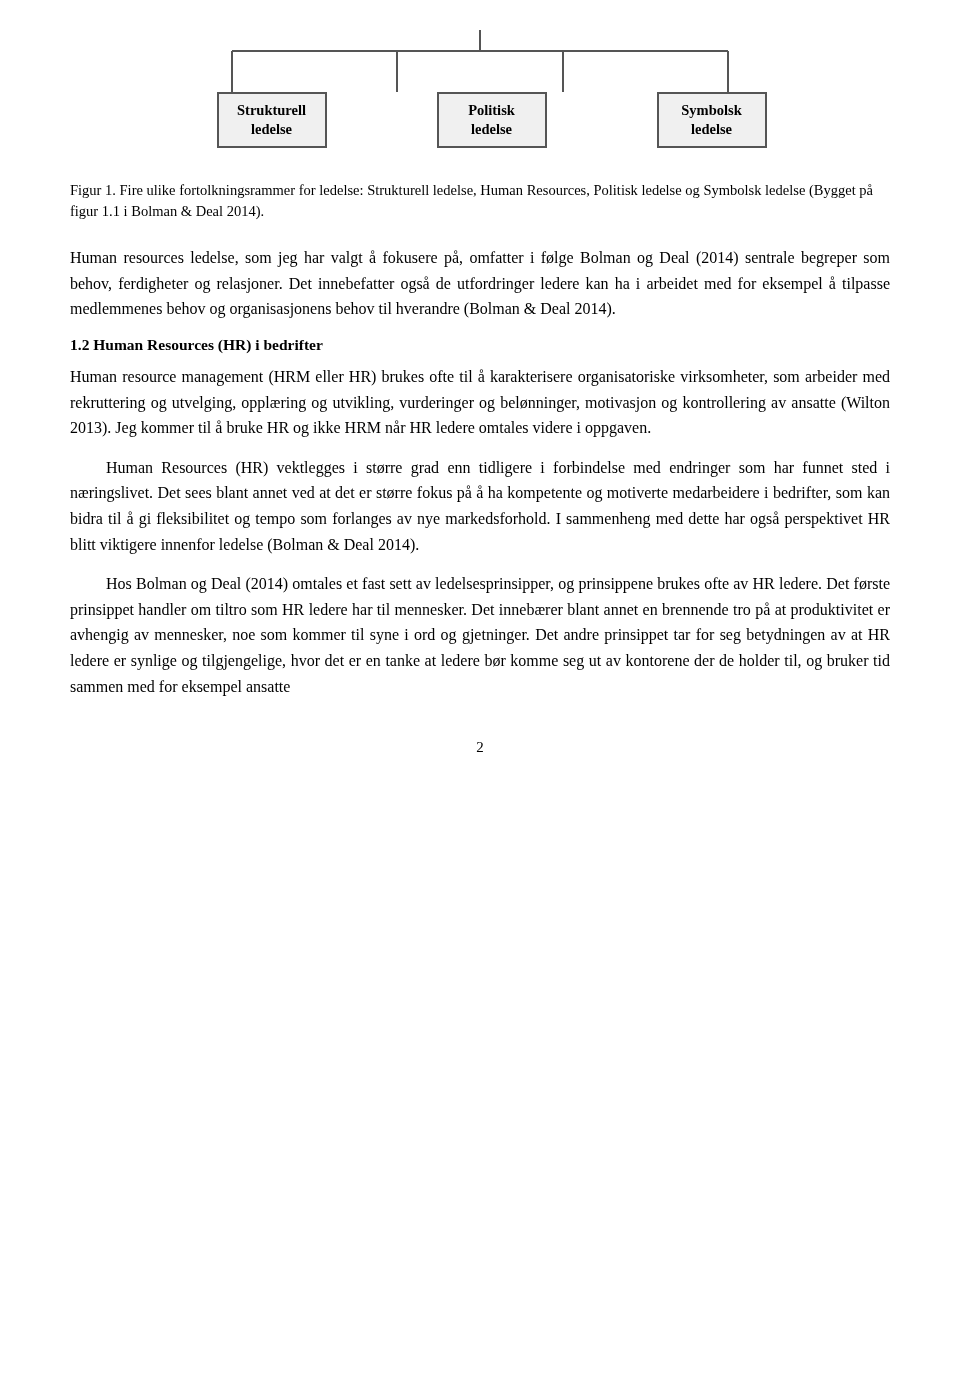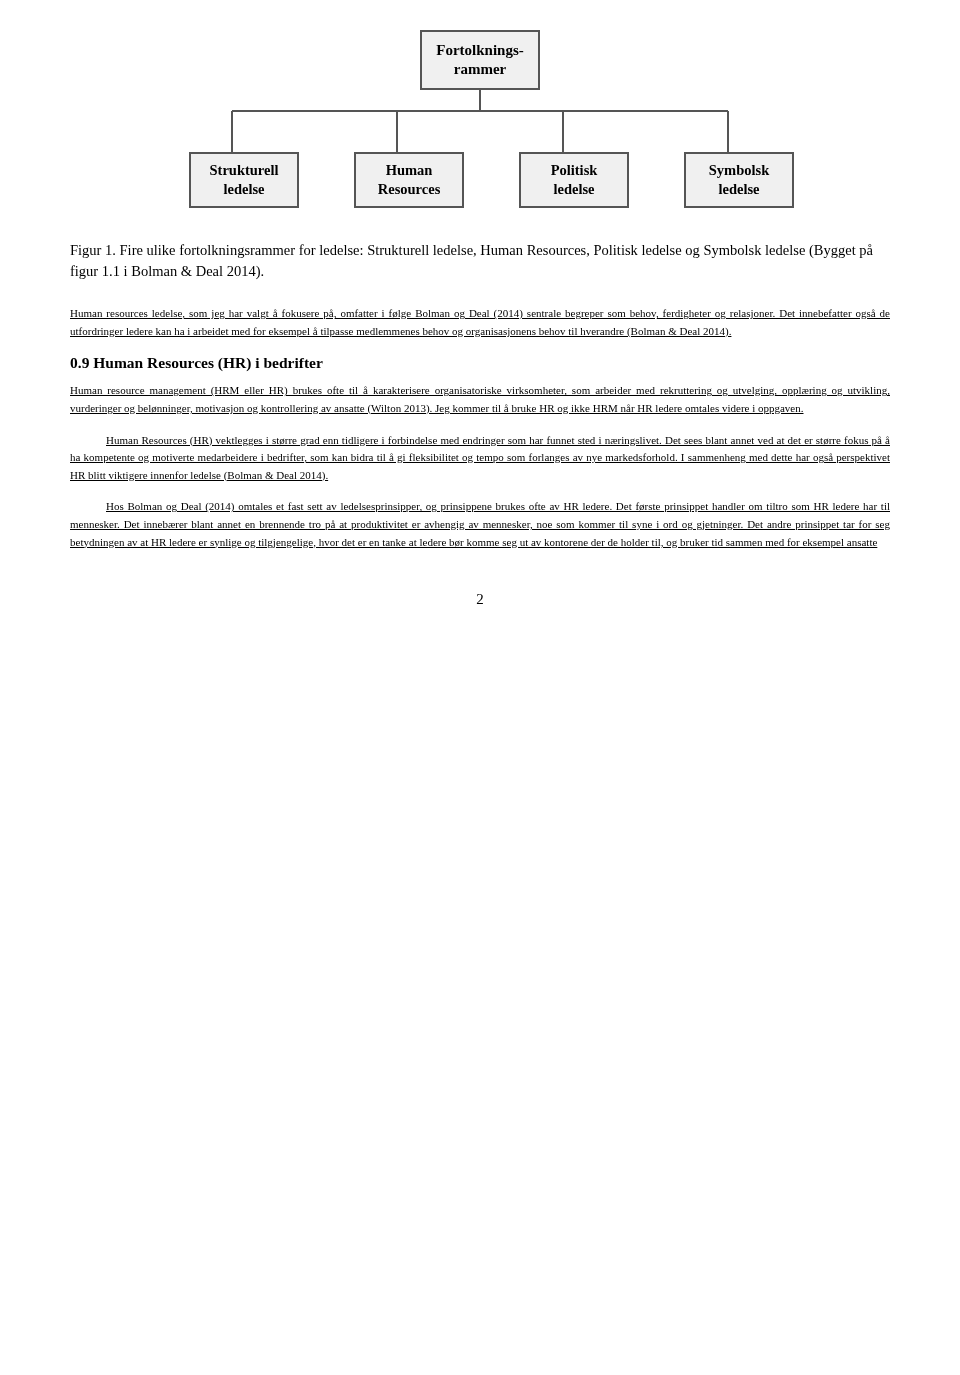--- a/index.html
+++ b/index.html
@@ -91,25 +91,24 @@
     }
 
     
     .figure-caption {
       font-size: 14.5px;
       margin-bottom: 22px;
       line-height: 1.5;
     }
 
     .body-text {
-      font-size: 11px;
+      font-size: 16px;
       line-height: 1.6;
       margin-bottom: 14px;
       text-align: justify;
-      text-decoration: underline;
     }
 
     .section-heading {
       font-size: 15.5px;
       font-weight: bold;
       margin-bottom: 10px;
       margin-top: 6px;
     }
 
     .indented {
@@ -120,57 +119,51 @@
       text-align: center;
       margin-top: 40px;
       font-size: 15px;
     }
   </style>
 </head>
 <body>
 
 <div class="org-chart">
 
-  <div class="org-top">
-    <div class="org-box org-root-box" style="white-space: pre-line;">Fortolknings-<br>rammer</div>
-  </div>
 
   <div class="vertical-line"></div>
 
   <svg class="connector-svg" viewBox="0 0 660 42" preserveAspectRatio="xMidYMid meet">
 
     <line x1="82" y1="1" x2="578" y2="1" stroke="#555" stroke-width="2"></line>
 
     <line x1="82" y1="1" x2="82" y2="42" stroke="#555" stroke-width="2"></line>
     <line x1="247" y1="1" x2="247" y2="42" stroke="#555" stroke-width="2"></line>
     <line x1="413" y1="1" x2="413" y2="42" stroke="#555" stroke-width="2"></line>
     <line x1="578" y1="1" x2="578" y2="42" stroke="#555" stroke-width="2"></line>
   </svg>
 
   <div class="children-row">
     <div class="child-col">
       <div class="child-box">Strukturell<br>ledelse</div>
     </div>
     <div class="child-col">
-      <div class="child-box">Human<br>Resources</div>
-    </div>
-    <div class="child-col">
       <div class="child-box">Politisk<br>ledelse</div>
     </div>
     <div class="child-col">
       <div class="child-box">Symbolsk<br>ledelse</div>
     </div>
   </div>
 </div>
 
 <p class="figure-caption">Figur 1. Fire ulike fortolkningsrammer for ledelse: Strukturell ledelse, Human Resources, Politisk ledelse og Symbolsk ledelse (Bygget på figur 1.1 i Bolman &amp; Deal 2014).</p>
 
 <p class="body-text">Human resources ledelse, som jeg har valgt å fokusere på, omfatter i følge Bolman og Deal (2014) sentrale begreper som behov, ferdigheter og relasjoner. Det innebefatter også de utfordringer ledere kan ha i arbeidet med for eksempel å tilpasse medlemmenes behov og organisasjonens behov til hverandre (Bolman &amp; Deal 2014).</p>
 
-<p class="section-heading">0.9 Human Resources (HR) i bedrifter</p>
+<p class="section-heading">1.2 Human Resources (HR) i bedrifter</p>
 
 <p class="body-text">Human resource management (HRM eller HR) brukes ofte til å karakterisere organisatoriske virksomheter, som arbeider med rekruttering og utvelging, opplæring og utvikling, vurderinger og belønninger, motivasjon og kontrollering av ansatte (Wilton 2013). Jeg kommer til å bruke HR og ikke HRM når HR ledere omtales videre i oppgaven.</p>
 
 <p class="body-text indented">Human Resources (HR) vektlegges i større grad enn tidligere i forbindelse med endringer som har funnet sted i næringslivet. Det sees blant annet ved at det er større fokus på å ha kompetente og motiverte medarbeidere i bedrifter, som kan bidra til å gi fleksibilitet og tempo som forlanges av nye markedsforhold. I sammenheng med dette har også perspektivet HR blitt viktigere innenfor ledelse (Bolman &amp; Deal 2014).</p>
 
 <p class="body-text indented">Hos Bolman og Deal (2014) omtales et fast sett av ledelsesprinsipper, og prinsippene brukes ofte av HR ledere. Det første prinsippet handler om tiltro som HR ledere har til mennesker. Det innebærer blant annet en brennende tro på at produktivitet  er avhengig av mennesker, noe som kommer til syne i ord og gjetninger. Det andre prinsippet tar for seg betydningen av at HR ledere er synlige og tilgjengelige, hvor det er en tanke at ledere bør komme seg ut av kontorene der de holder til, og bruker tid sammen med for eksempel ansatte</p>
 
 <div class="page-number">2</div>
 
 </body></html>

